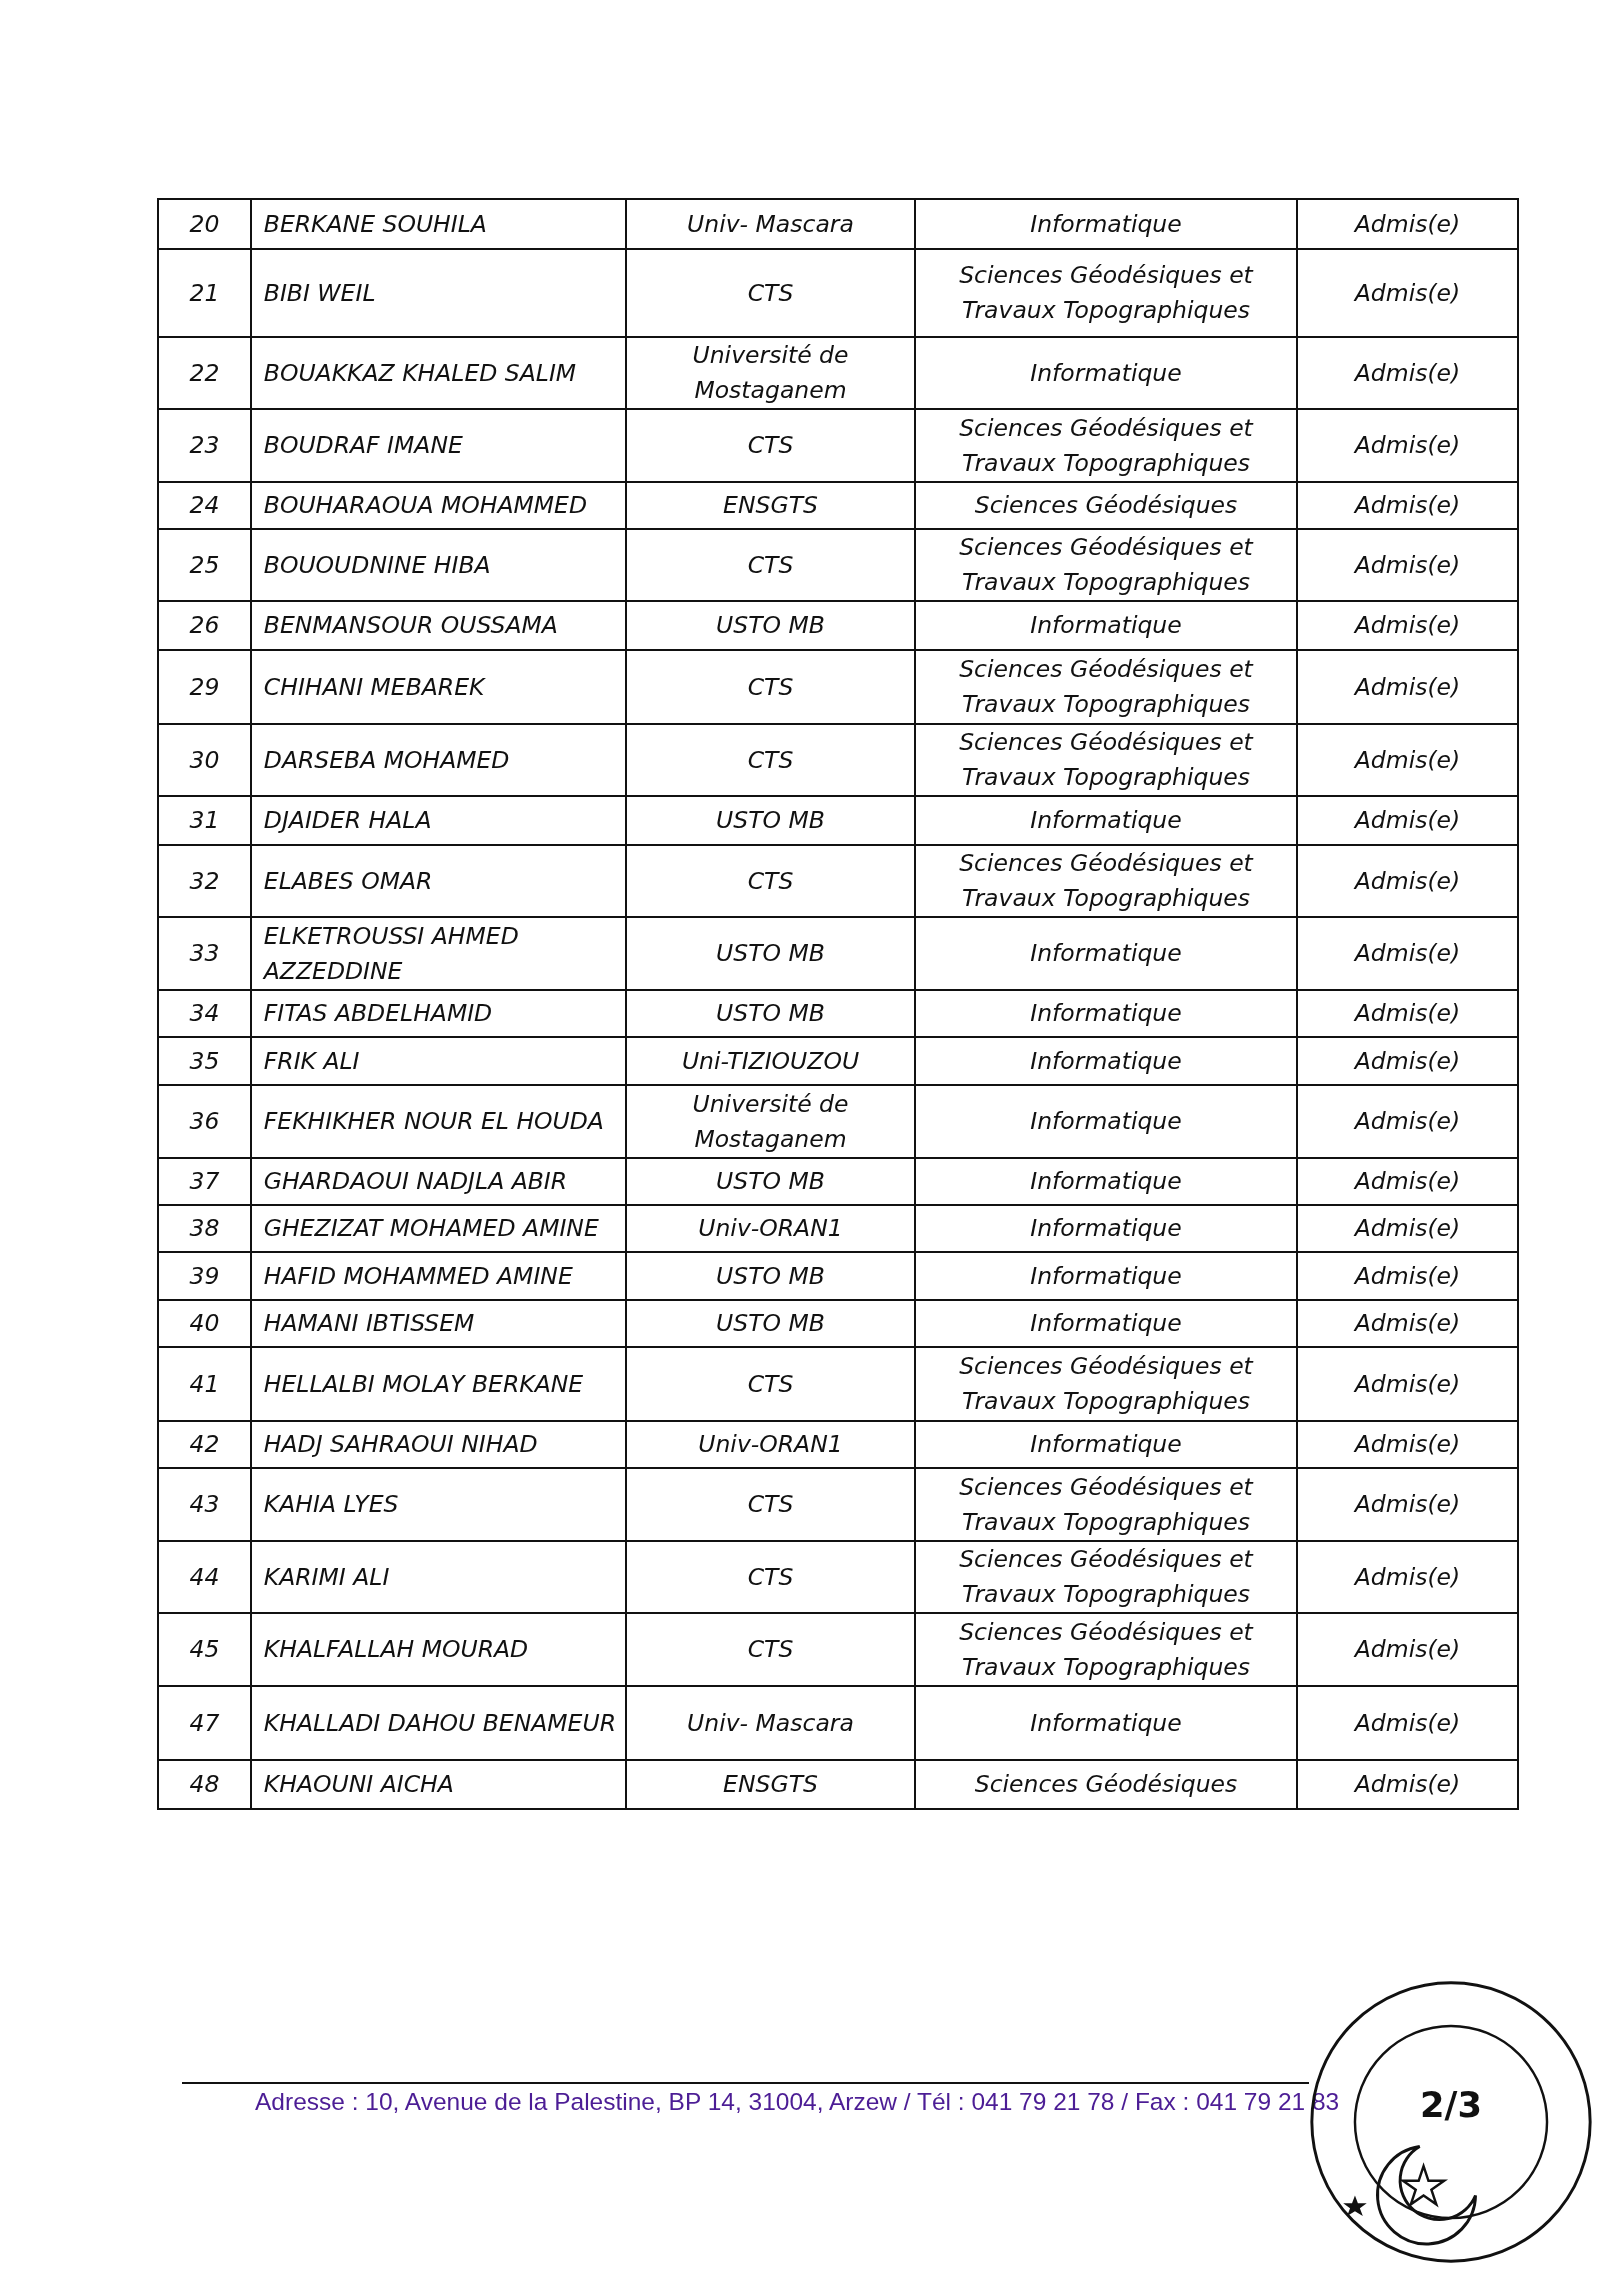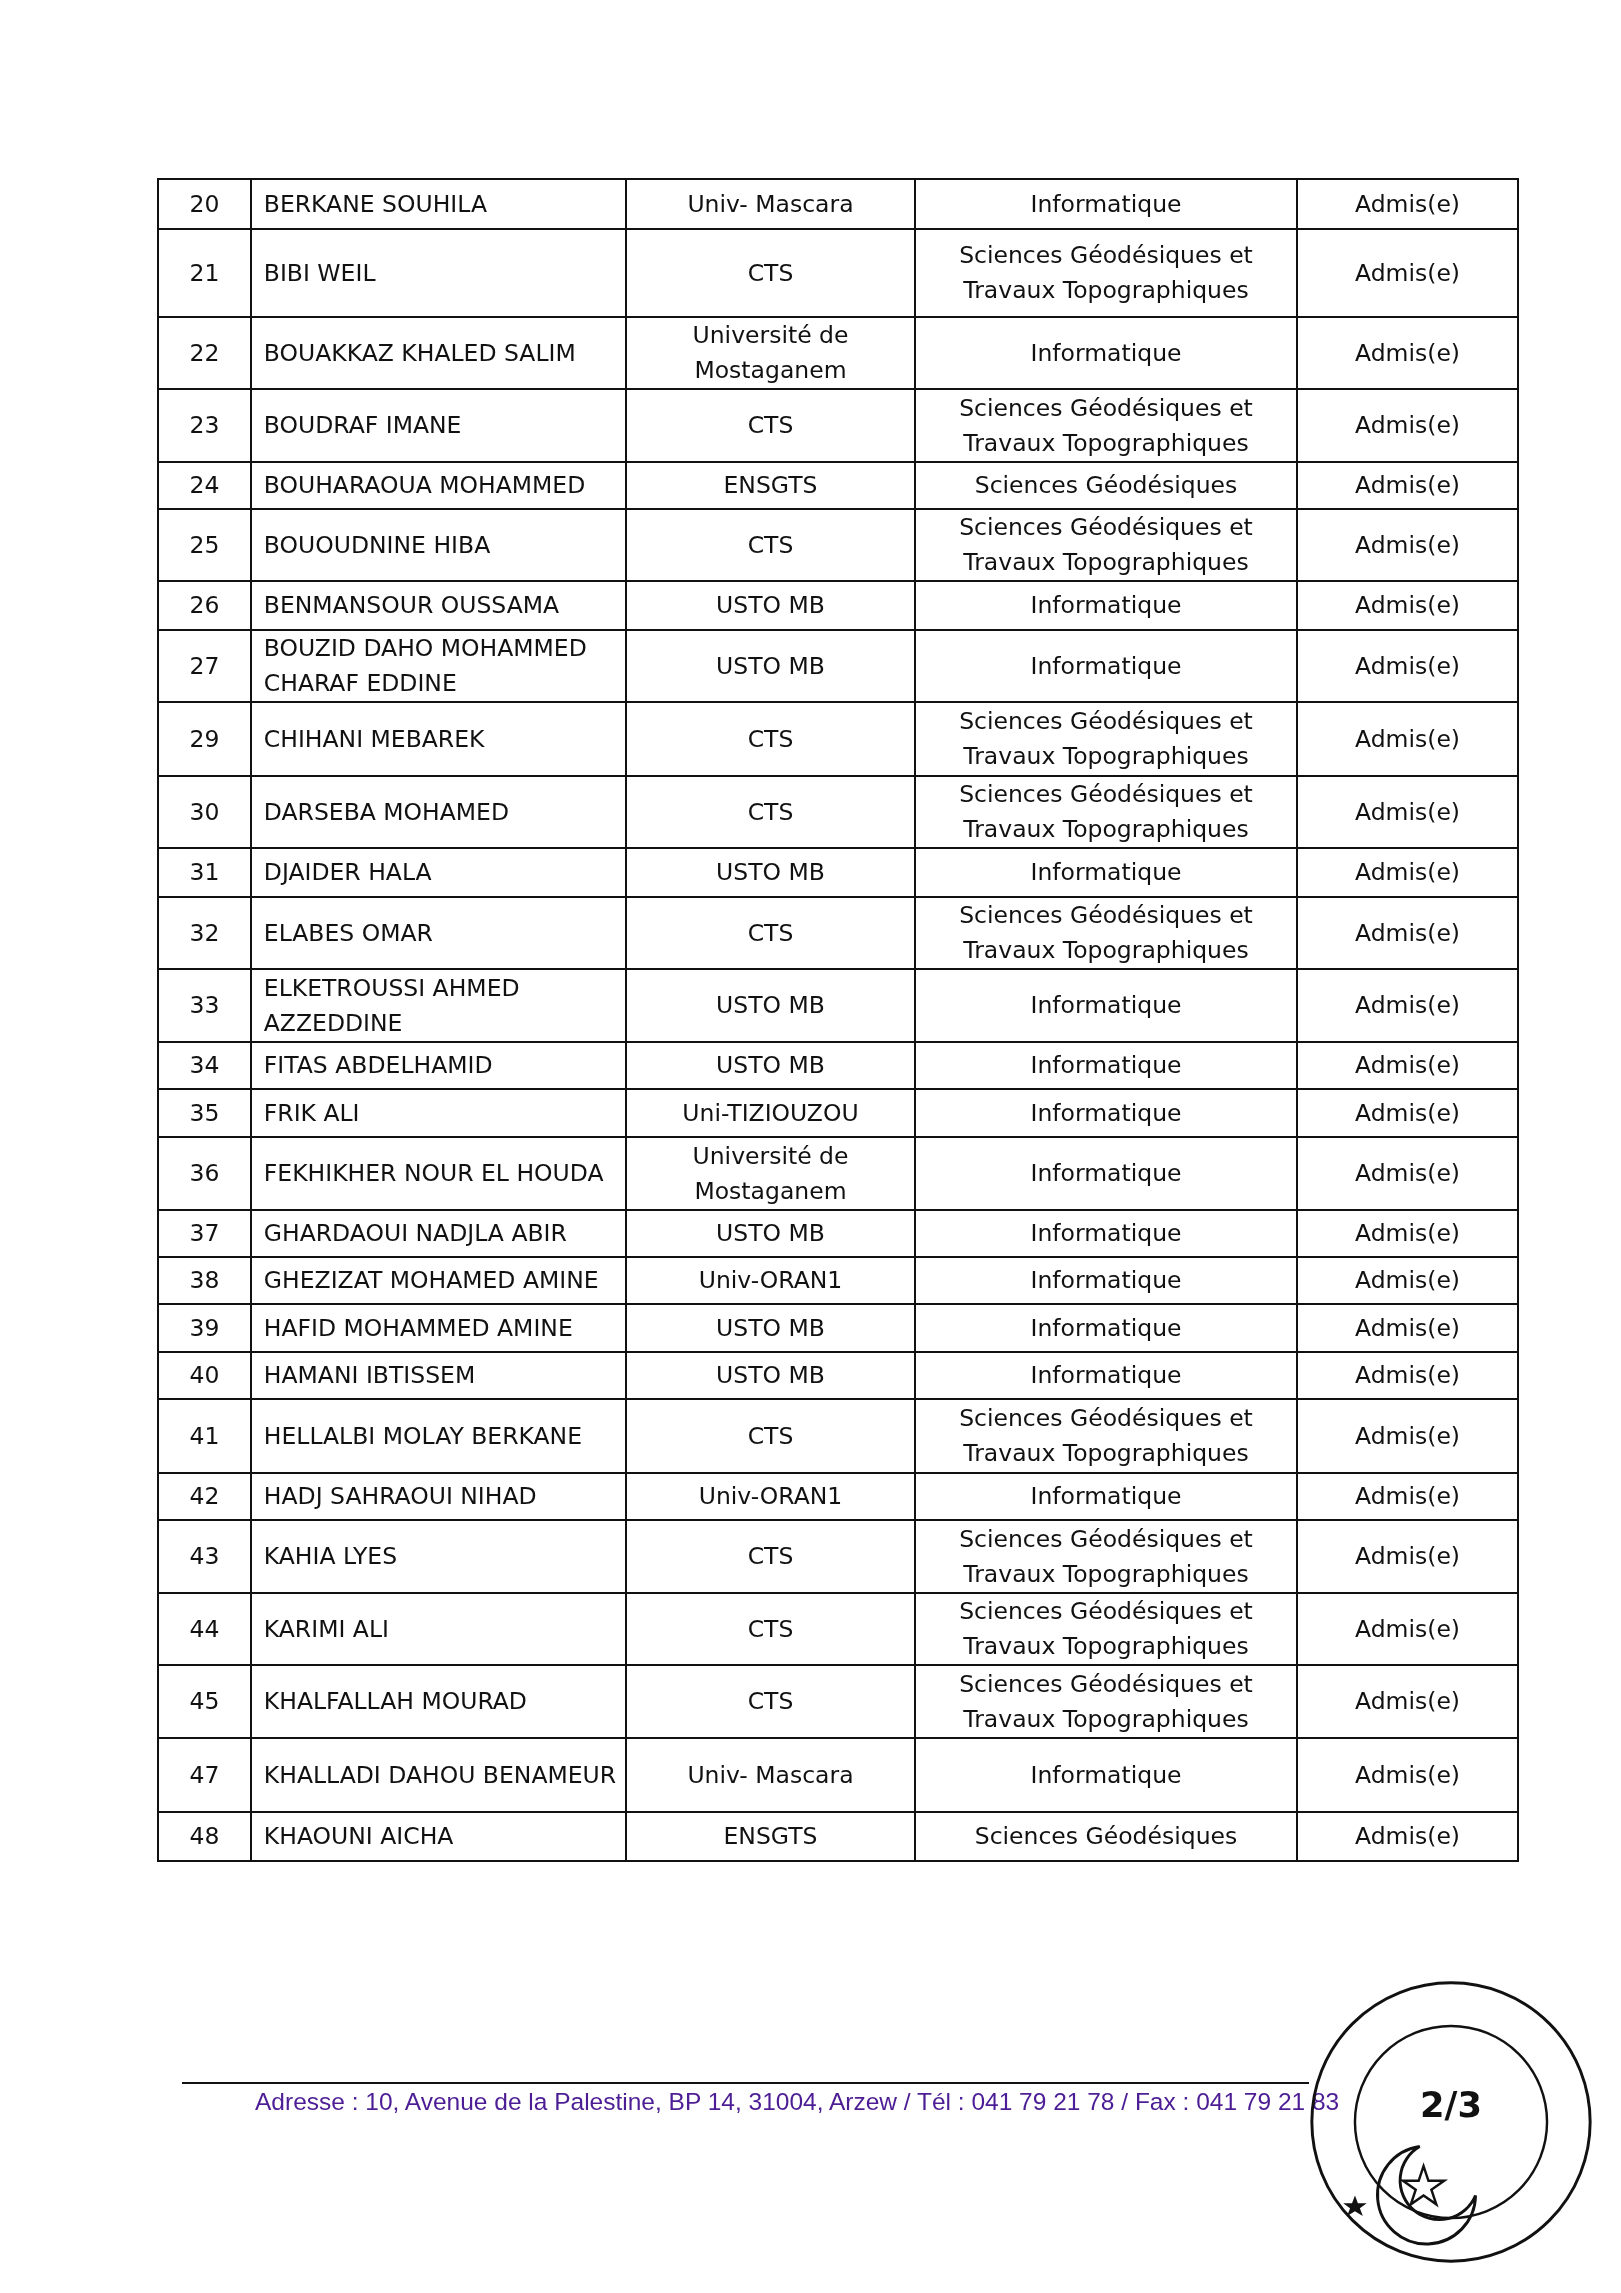--- a/index.html
+++ b/index.html
@@ -1,17 +1,17 @@
 <!DOCTYPE html>
 <html><head>
 <meta charset="utf-8">
 <style>
   html, body { margin:0; padding:0; background:#fff; }
   body { width:1621px; height:2294px; position:relative; overflow:hidden; font-family:"DejaVu Sans", sans-serif; color:#111; }
-  #tbl { position:absolute; left:157px; top:178px; width:1360px; border-collapse:collapse; table-layout:fixed; }
+  #tbl { position:absolute; left:157px; top:198px; width:1360px; border-collapse:collapse; table-layout:fixed;font-style:italic; }
   #tbl td { border:2.5px solid #111; padding:0 5.9px; font-size:23.5px; line-height:35px; vertical-align:middle; }
   #tbl td.num { text-align:center; }
   #tbl td.name { text-align:left; padding-left:11.8px; }
   #tbl td.univ, #tbl td.field, #tbl td.status { text-align:center; }
   .footer-rule { position:absolute; left:182px; top:2082px; width:1127px; border-top:2.5px solid #111; }
   .footer-text { position:absolute; left:255px; top:2088px; font-family:"Liberation Sans", sans-serif; font-size:24.5px; color:#4c1d95; white-space:nowrap; }
   .stamp { position:absolute; left:1304px; top:1975px; width:294px; height:294px; }
 </style>
 </head>
 <body>
@@ -67,27 +67,20 @@
         <td class="field">Sciences Géodésiques et Travaux Topographiques</td>
         <td class="status">Admis(e)</td>
       </tr>
       <tr style="height: 49px;">
         <td class="num">26</td>
         <td class="name">BENMANSOUR OUSSAMA</td>
         <td class="univ">USTO MB</td>
         <td class="field">Informatique</td>
         <td class="status">Admis(e)</td>
       </tr>
-      <tr style="height: 72px;">
-        <td class="num">27</td>
-        <td class="name">BOUZID DAHO MOHAMMED CHARAF EDDINE</td>
-        <td class="univ">USTO MB</td>
-        <td class="field">Informatique</td>
-        <td class="status">Admis(e)</td>
-      </tr>
       <tr style="height: 74px;">
         <td class="num">29</td>
         <td class="name">CHIHANI MEBAREK</td>
         <td class="univ">CTS</td>
         <td class="field">Sciences Géodésiques et Travaux Topographiques</td>
         <td class="status">Admis(e)</td>
       </tr>
       <tr style="height: 72px; margin-left: 32px;">
         <td class="num">30</td>
         <td class="name">DARSEBA MOHAMED</td>

